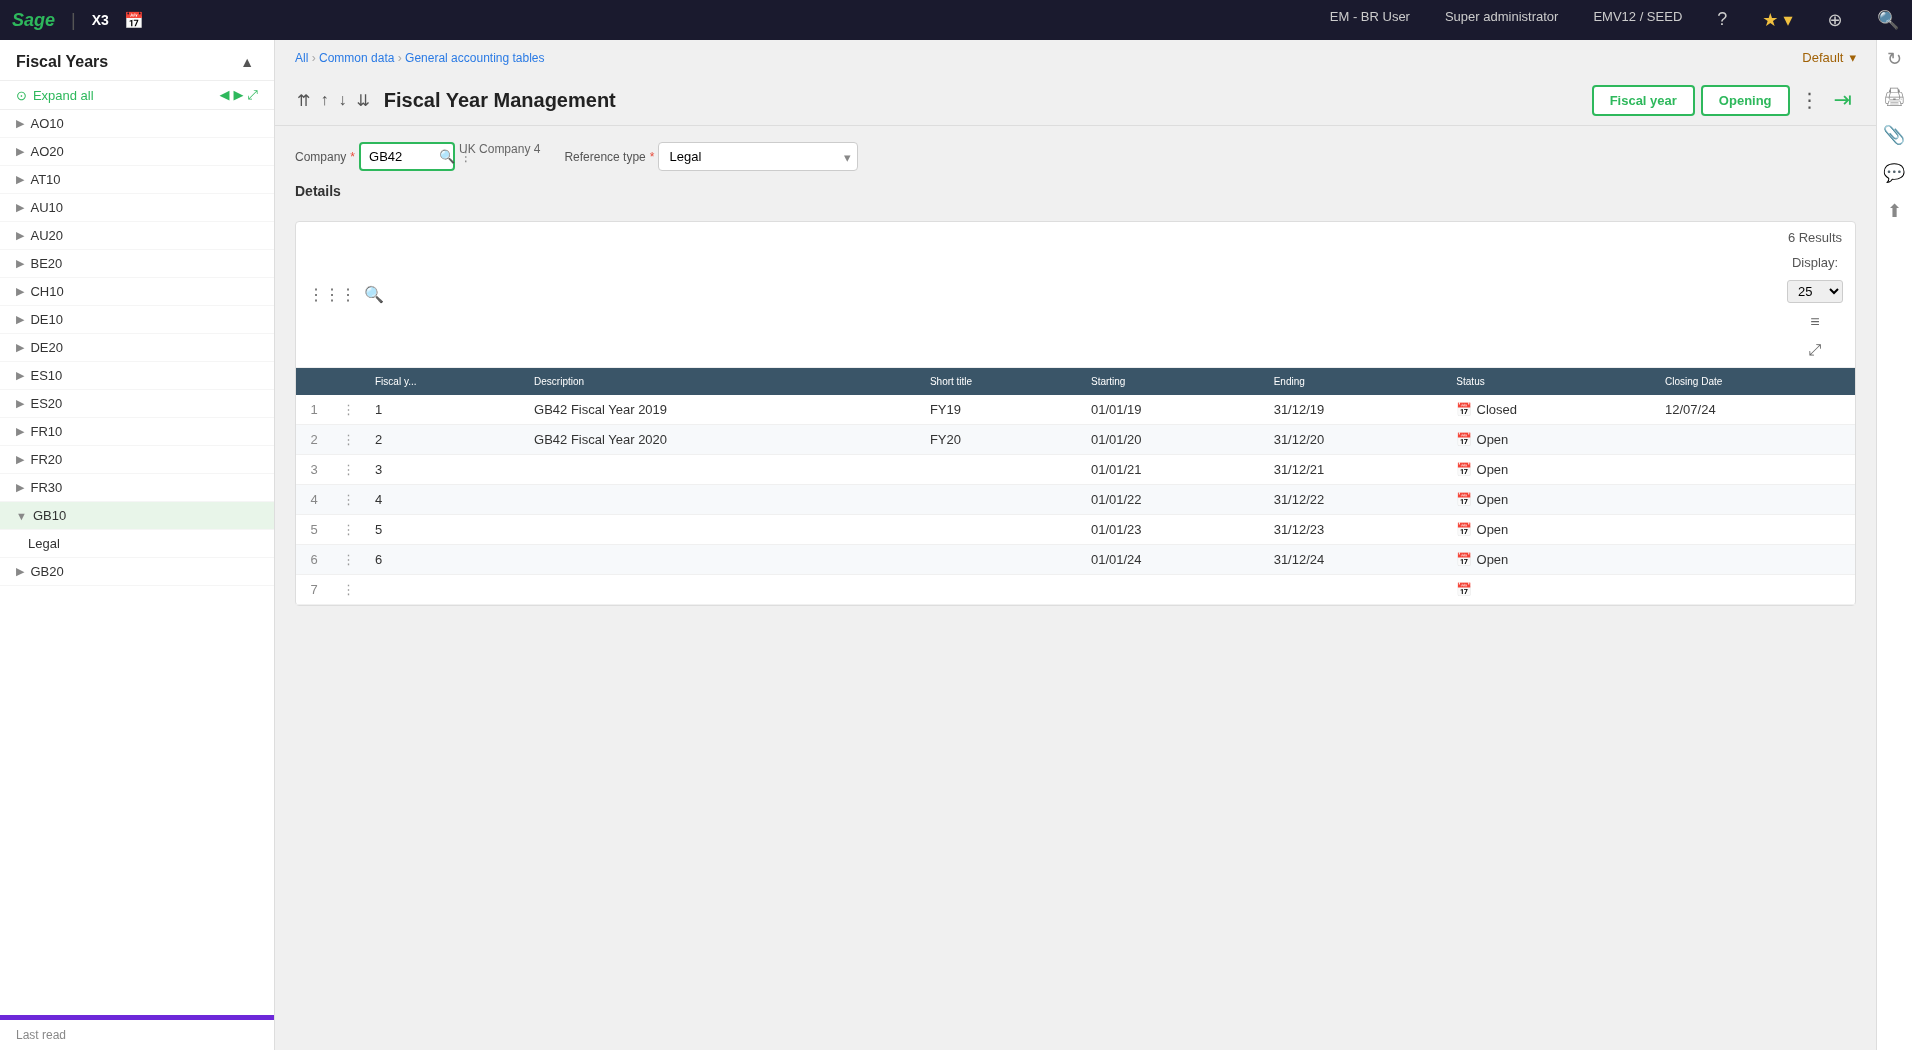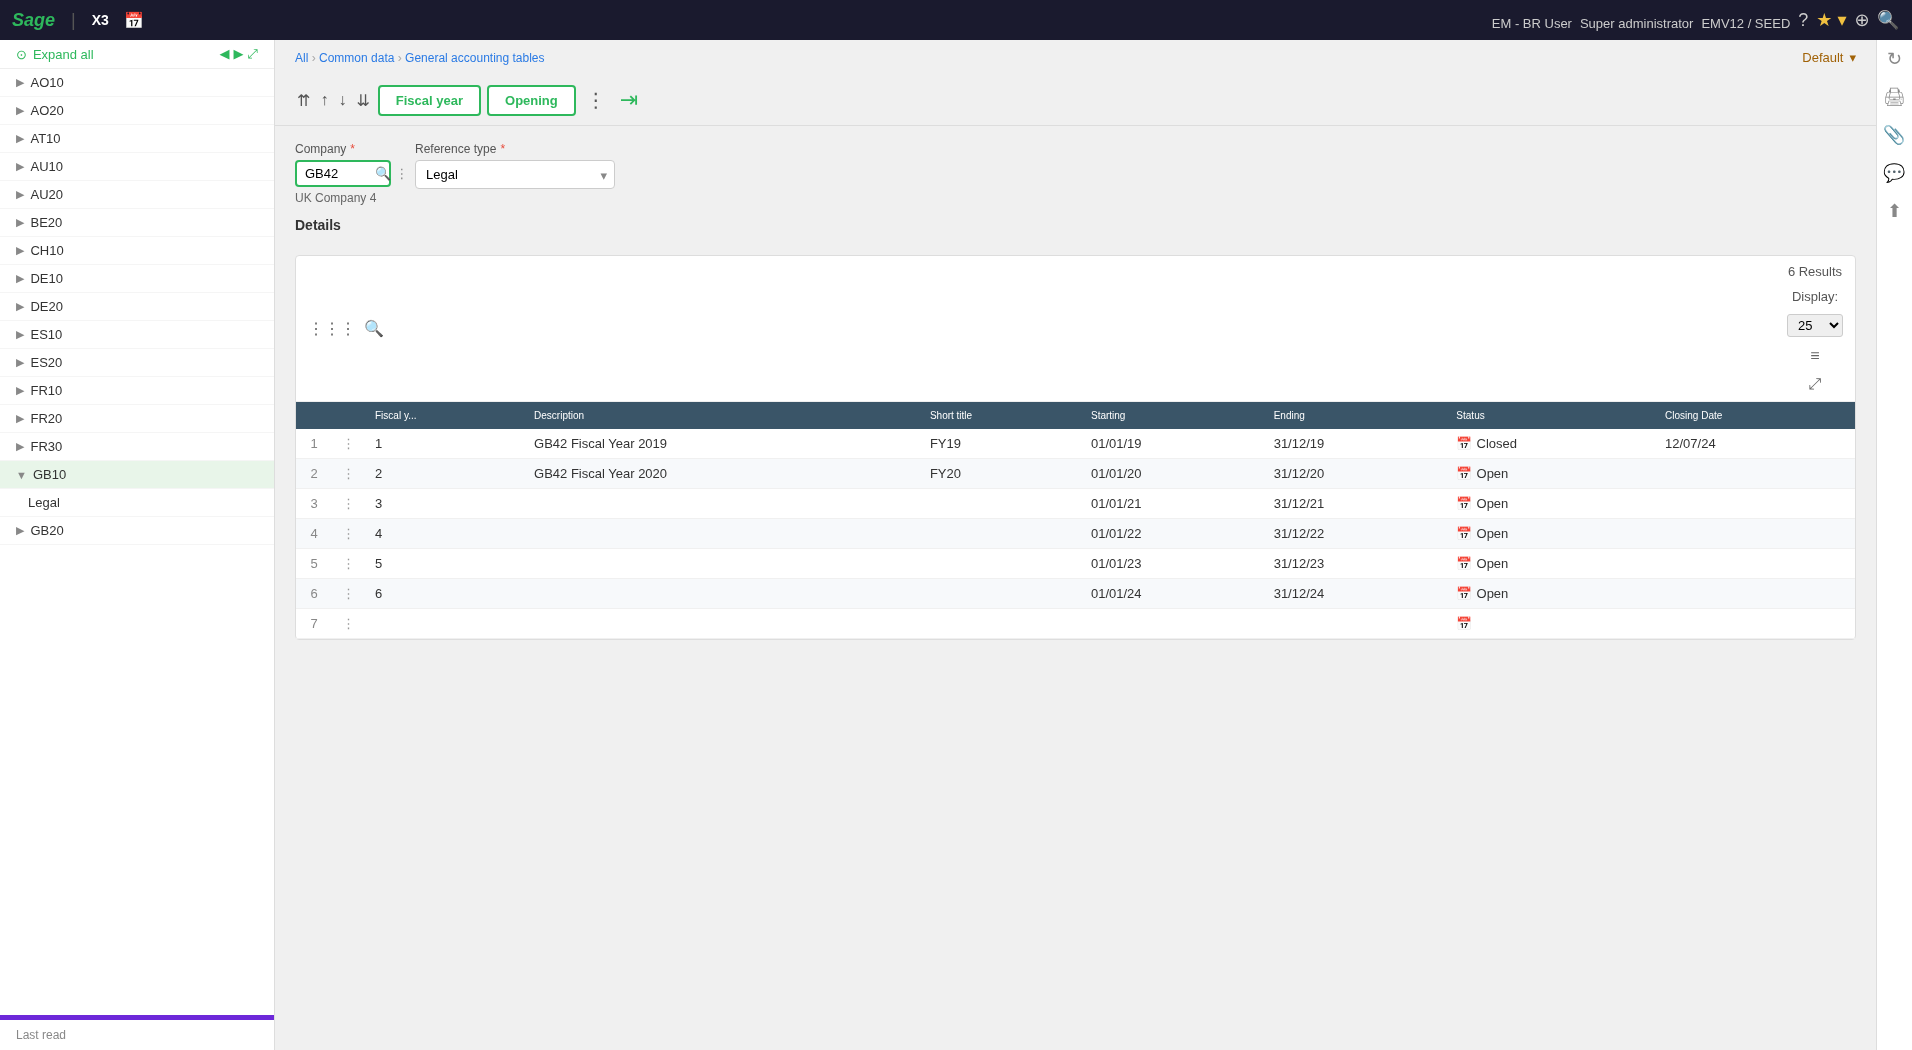--- a/index.html
+++ b/index.html
@@ -29,22 +29,22 @@
       font-size: 14px;
       font-weight: bold;
     }
     .navbar-calendar {
       color: #aaa;
       font-size: 16px;
     }
     .navbar-right {
       margin-left: auto;
       display: flex;
-      align-items: flex-end;
-      gap: 8px;
+      align-items: flex-start;
+      gap: 35px;
       color: #ccc;
       font-size: 13px;
     }
     .navbar-icon {
       color: #ccc;
       font-size: 18px;
       cursor: pointer;
     }
     .navbar-star { color: #f0c040; }
 
@@ -221,21 +221,20 @@
     }
 
     
     .form-row {
       display: flex;
       gap: 24px;
       margin-bottom: 12px;
     }
     .form-field {
       display: flex;
-      flex-direction: column;
       gap: 4px;
     }
     .form-label {
       font-size: 12px;
       color: #555;
       display: flex;
       align-items: center;
       gap: 4px;
     }
     .required { color: #e74c3c; }
@@ -403,20 +402,26 @@
     <span class="navbar-icon">?</span>
     <span class="navbar-icon navbar-star">★ ▾</span>
     <span class="navbar-icon">⊕</span>
     <span class="navbar-icon">🔍</span>
   </div>
 </div>
 
 <div class="layout">
 
   <div class="sidebar">
+    <div class="sidebar-header">
+      <span class="sidebar-title">Fiscal Years</span>
+      <div class="sidebar-controls">
+        <button class="sidebar-ctrl-btn">▲</button>
+      </div>
+    </div>
     <div class="sidebar-expand">
       <span>⊙</span>
       <span>Expand all</span>
       <span style="margin-left:auto; display:flex; gap:4px;">
         <span>◀</span>
         <span>▶</span>
         <span>⤢</span>
       </span>
     </div>
     <div class="sidebar-items">
@@ -507,20 +512,21 @@
         <span>Default</span>
         <span>▾</span>
       </div>
     </div>
 
     <div class="toolbar">
       <button class="toolbar-sort-btn" title="Sort first">⇈</button>
       <button class="toolbar-sort-btn" title="Sort up">↑</button>
       <button class="toolbar-sort-btn" title="Sort down">↓</button>
       <button class="toolbar-sort-btn" title="Sort last">⇊</button>
+      <span class="toolbar-title">Fiscal Year Management</span>
       <button class="btn-outline">Fiscal year</button>
       <button class="btn-outline">Opening</button>
       <button class="toolbar-more">⋮</button>
       <button class="toolbar-exit">⇥</button>
     </div>
 
     <div class="content">
 
       <div class="form-row">
         <div class="form-field">

